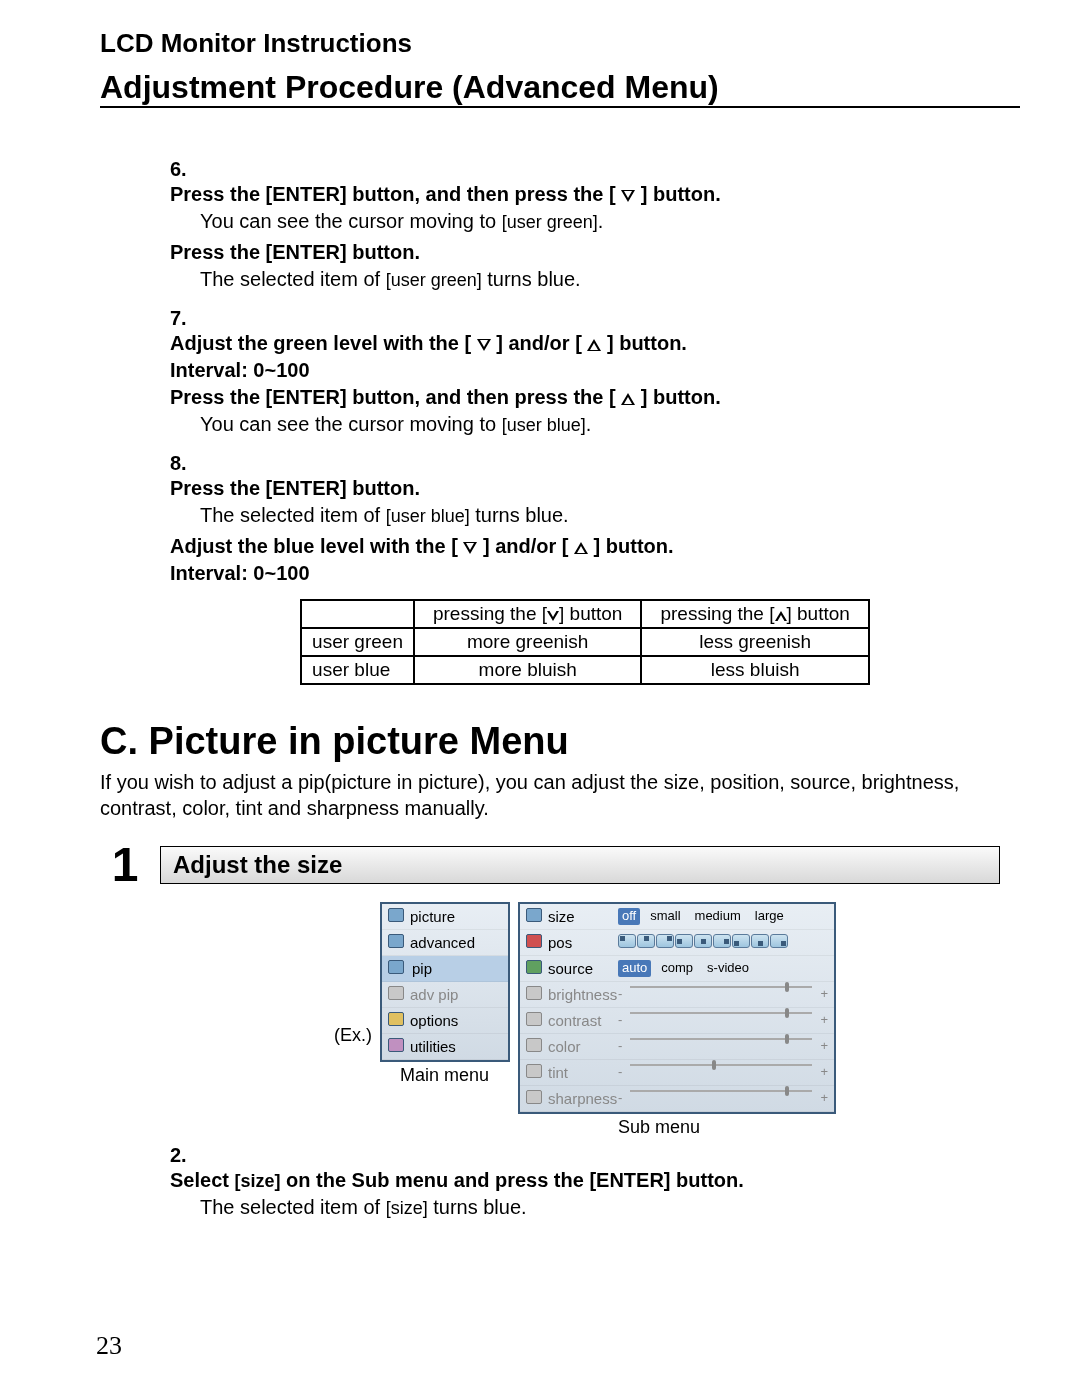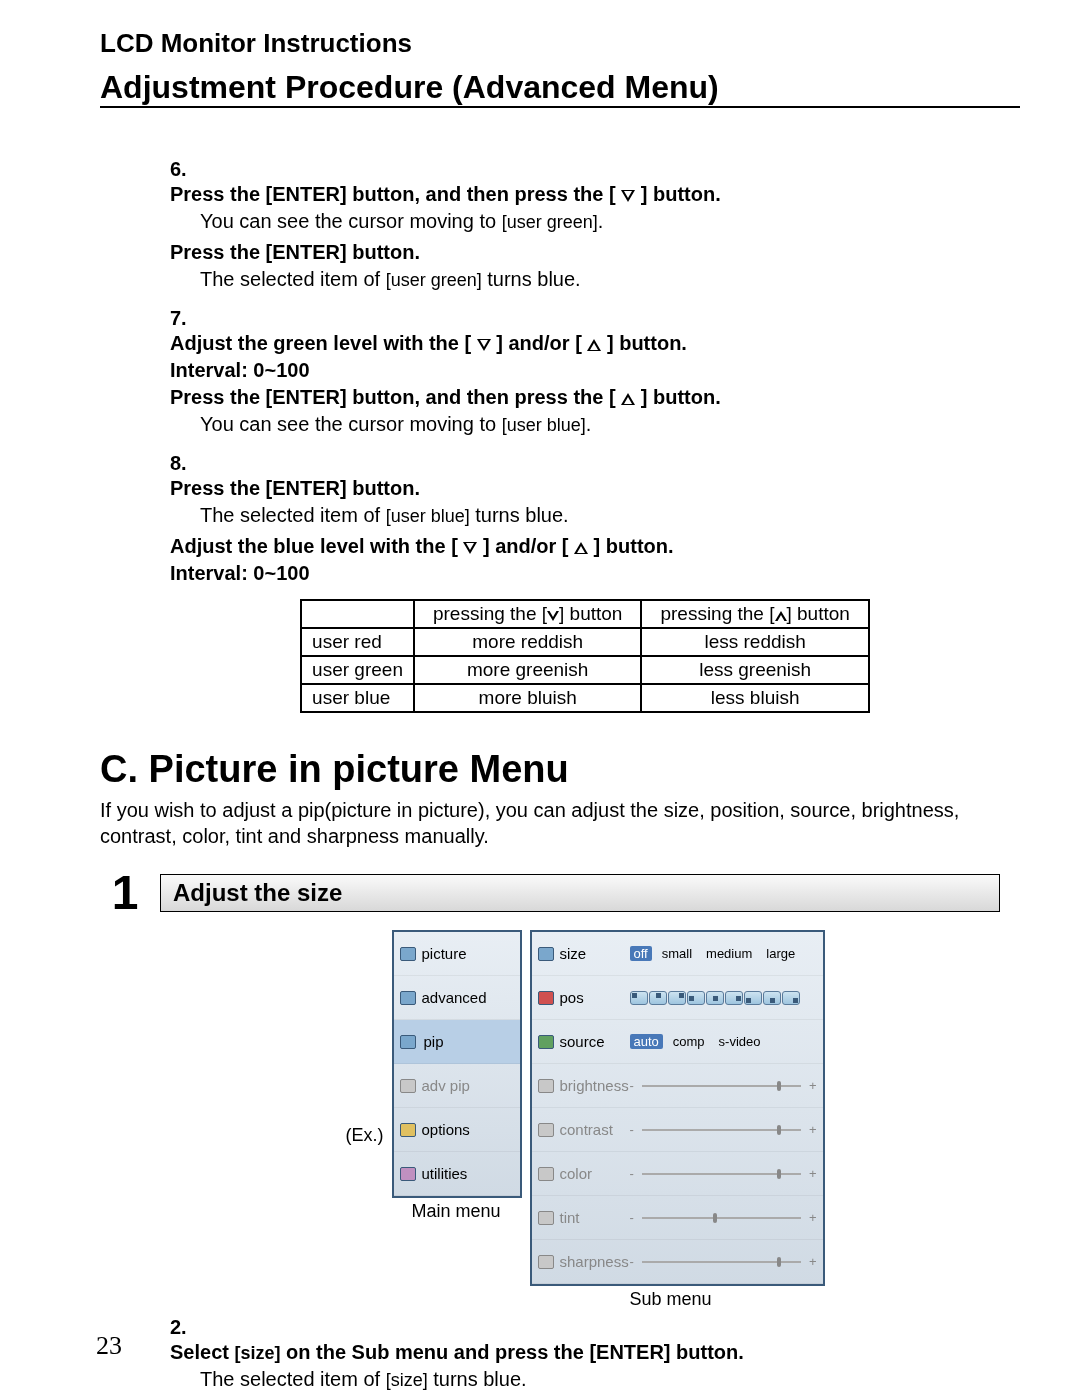--- a/index.html
+++ b/index.html
@@ -145,26 +145,25 @@
     font-size: 18px;
     align-self: center;
     margin-top: 30px;
   }
   .menu-panel {
     border: 2px solid #3a5a7a;
     background: linear-gradient(#e8eef4, #d0dae4);
     font-size: 15px;
   }
   .main-menu { width: 130px; }
-  .sub-menu { width: 295px; }
+  .sub-menu { width: 318px; }
   .menu-row {
     display: flex;
-    align-items: center;
     gap: 6px;
-    padding: 13px 6px;
+    padding: 4px 6px;
     border-bottom: 1px solid rgba(0,0,0,0.05);
   }
   .menu-row.selected { background: #b8cfe6; gap: 8px; }
   .menu-row.dim { color: #888; }
   .menu-icon {
     width: 16px; height: 14px;
     background: #7aa7cc;
     border: 1px solid #3a5a7a;
     border-radius: 2px;
     flex-shrink: 0;
@@ -293,25 +292,20 @@
           <tr>
         <th></th>
         <th>
           <span>pressing the [</span><span class="tri tri-down-hollow" style="border-top-width:10px;border-left-width:6px;border-right-width:6px;"></span><span>] button</span>
         </th>
         <th>
           <span>pressing the [</span><span class="tri tri-up-hollow" style="border-bottom-width:10px;border-left-width:6px;border-right-width:6px;"></span><span>] button</span>
         </th>
       </tr>
       <tr>
-        <td>user red</td>
-        <td>more reddish</td>
-        <td>less reddish</td>
-      </tr>
-      <tr>
         <td>user green</td>
         <td>more greenish</td>
         <td>less greenish</td>
       </tr>
       <tr>
         <td>user blue</td>
         <td>more bluish</td>
         <td>less bluish</td>
       </tr>
     </tbody>

